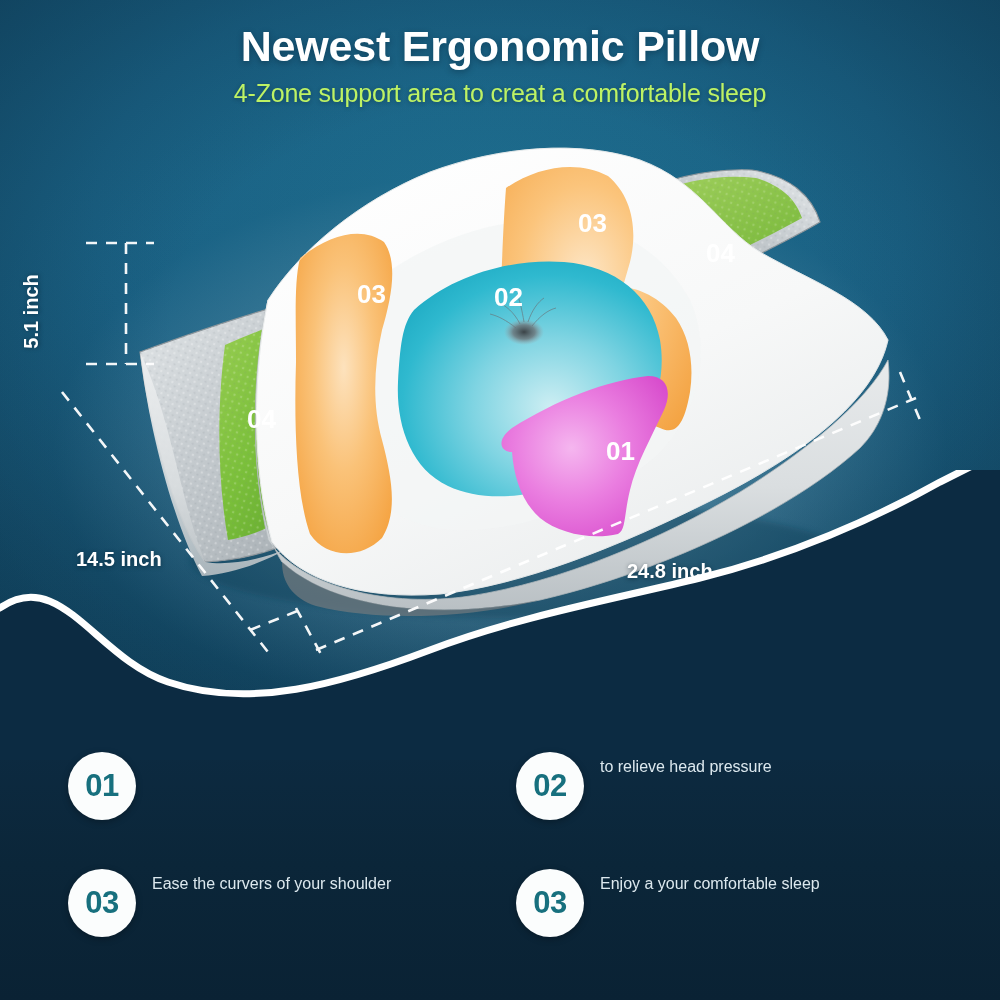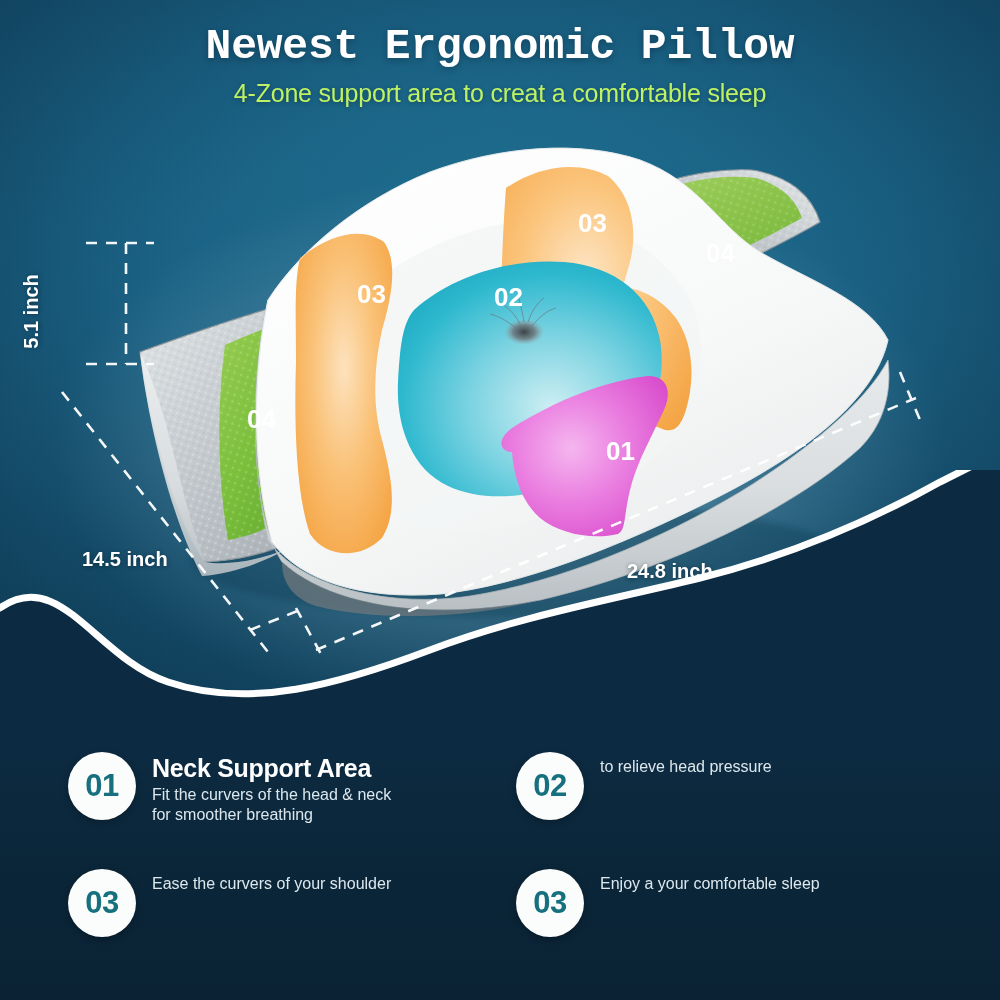--- a/index.html
+++ b/index.html
@@ -34,37 +34,36 @@
   .lower-bg {
     position:absolute; left:0; top:700px; width:1000px; height:300px;
     background:linear-gradient(180deg,#0d2c44 0%, #0b2639 55%, #0a2234 100%);
   }
 
   
   .head { position:absolute; left:0; top:22px; width:1000px; text-align:center; }
   .title {
     font-size:43px; font-weight:bold; color:#ffffff; letter-spacing:-0.2px;
     text-shadow:0 2px 6px rgba(0,20,35,0.35);
-    font-family:Liberation Mono, monospace;
   }
   .subtitle {
     margin-top:8px; font-size:25px; color:#bef264; font-weight:400;
     letter-spacing:-0.2px; text-shadow:0 1px 4px rgba(0,20,35,0.35);
   }
 
   
   .pillow-stage { position:absolute; left:0; top:0; width:1000px; height:720px; }
 
   
   .dim {
     position:absolute; color:#ffffff; font-weight:bold; font-size:20px;
     text-shadow:0 1px 4px rgba(0,25,40,0.55); white-space:nowrap;
   }
   #dim-h { left:-6px; top:300px; transform:rotate(-90deg); transform-origin:center; }
-  #dim-w { left:82px; top:548px; }
+  #dim-w { left:76px; top:548px; }
   #dim-l { left:627px; top:560px; }
 
   
   .features {
     position:absolute; left:0; top:752px; width:1000px; height:230px;
     display:grid; grid-template-columns:1fr 1fr; grid-template-rows:1fr 1fr;
     column-gap:16px; row-gap:4px; padding:0 52px 0 68px;
   }
   .feature { display:flex; align-items:flex-start; gap:16px; }
   .badge {
@@ -263,27 +262,20 @@
     <path d="M0,138 C60,96 96,188 168,212 C250,240 340,214 430,180 C520,146 610,130 700,108 C790,86 876,48 940,12 L1000,-18 L1000,290 L0,290 Z" fill="#0c2b42"></path>
     <path d="M0,138 C60,96 96,188 168,212 C250,240 340,214 430,180 C520,146 610,130 700,108 C790,86 876,48 940,12 L1000,-18" fill="none" stroke="#ffffff" stroke-width="7" stroke-linecap="round"></path>
   </svg>
 
   <div class="features">
 
     <div class="feature">
       <div class="badge">
         <span class="badge-num">01</span>
       </div>
-      <div class="ftext">
-        <div class="fhead">Neck Support Area</div>
-        <div class="fdesc">
-          <span>Fit the curvers of the head &amp; neck</span>
-          <span>for smoother breathing</span>
-        </div>
-      </div>
     </div>
 
     <div class="feature">
       <div class="badge">
         <span class="badge-num">02</span>
       </div>
       <div class="ftext">
         <div class="fdesc">
           <span>to relieve head pressure</span>
         </div>

